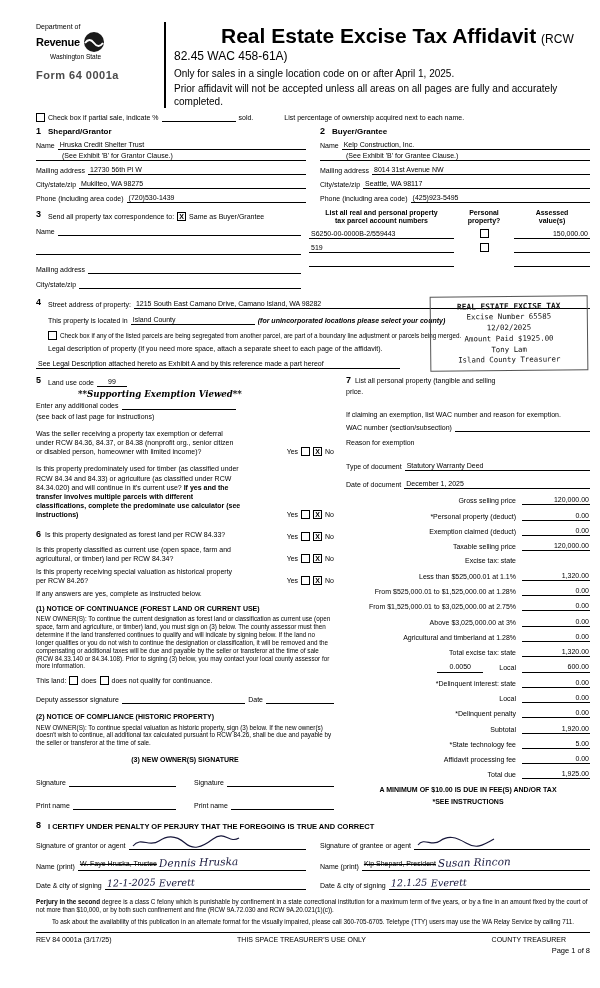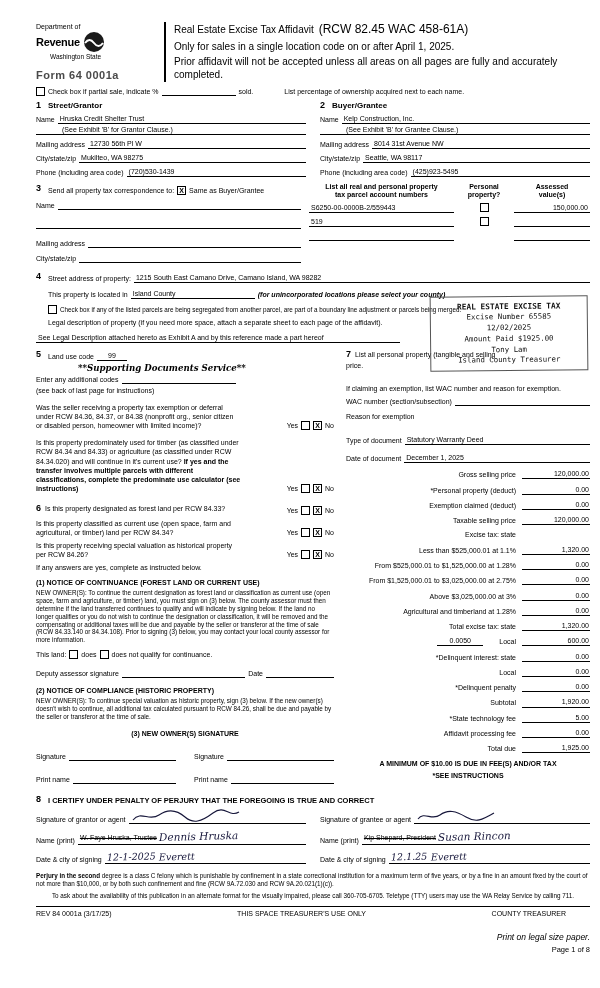--- a/index.html
+++ b/index.html
@@ -19,21 +19,21 @@
   .fine{font-size:6.3px;line-height:1.25;}
   
   .hdr{display:flex;gap:10px;}
   .logo{width:118px;flex:none;}
   .dept-small{font-size:7px;}
   .rev-row{display:flex;align-items:center;gap:3px;}
   .revenue{font-size:11px;font-weight:bold;letter-spacing:-0.3px;}
   .dept-sub{font-size:6.5px;margin-left:14px;}
   .form-no{font-size:11px;font-weight:bold;color:#4a4a4a;letter-spacing:0.5px;margin-top:6px;}
   .titleblock{border-left:2.5px solid #000;padding-left:8px;flex:1;}
-  .title{font-size:10px;font-weight:normal;}
+  .title{font-size:21px;font-weight:bold;margin-left:47px;}
   .title-ref{font-size:12px;font-weight:normal;margin-left:3px;}
   .hnote{font-size:10px;margin-top:2px;}
   
   .partial{display:flex;align-items:flex-end;gap:3px;margin-top:5px;}
   
   .twocol{display:flex;gap:14px;margin-top:4px;}
   .twocol>div{flex:1;}
   .sechead{font-size:8px;font-weight:bold;}
   .exh{border-bottom:1px solid #000;padding-left:26px;margin-top:1px;}
   
@@ -115,21 +115,21 @@
     <span>Check box if partial sale, indicate %</span>
     <span class="fill" style="width:70px;"></span>
     <span>sold.</span>
     <span style="margin-left:28px;">List percentage of ownership acquired next to each name.</span>
   </div>
 
   <div class="twocol">
     <div>
       <div class="row">
           <span class="num">1</span>
-          <span class="sechead">Street/Grantor</span>
+          <span class="sechead">Shepard/Grantor</span>
         </div>
       <div class="row mt2">
           <span>Name</span>
           <span class="fill grow">Hruska Credit Shelter Trust</span>
         </div>
       <div class="exh">(See Exhibit 'B' for Grantor Clause.)</div>
       <div class="row mt4">
           <span>Mailing address</span>
           <span class="fill grow">12730 56th Pl W</span>
         </div>
@@ -243,21 +243,21 @@
   </div>
 
   <div class="cols">
 
     <div class="lcol">
       <div class="row">
         <span class="num">5</span>
         <span>Land use code</span>
         <span class="fill" style="width:26px;text-align:center;">99</span>
       </div>
-      <div class="docstamp">**Supporting Documents Service**</div>
+      <div class="docstamp">**Supporting Exemption Viewed**</div>
       <div class="row">
           <span>Enter any additional codes</span>
           <span class="fill" style="width:110px;"></span>
         </div>
       <div class="mt2">(see back of last page for instructions)</div>
 
       <div class="q mt8">
         <p>Was the seller receiving a property tax exemption or deferral under RCW 84.36, 84.37, or 84.38 (nonprofit org., senior citizen or disabled person, homeowner with limited income)?</p>
         <span class="yn">
           <span>Yes</span>
@@ -504,16 +504,15 @@
   <div class="fine mt8">
     <span class="b">Perjury in the second</span><span> degree is a class C felony which is punishable by confinement in a state correctional institution for a maximum term of five years, or by a fine in an amount fixed by the court of not more than $10,000, or by both such confinement and fine (RCW 9A.72.030 and RCW 9A.20.021(1)(c)).</span>
   </div>
   <div class="fine ctr mt4">To ask about the availability of this publication in an alternate format for the visually impaired, please call 360-705-6705. Teletype (TTY) users may use the WA Relay Service by calling 711.</div>
 
   <div class="footline">
     <span>REV 84 0001a (3/17/25)</span>
     <span class="c">THIS SPACE TREASURER'S USE ONLY</span>
     <span style="margin-right:24px;">COUNTY TREASURER</span>
   </div>
-  <div class="legalnote">Print on legal size paper.</div>
   <div class="pageno">Page 1 of 8</div>
 
 </div>
 
 </body></html>

